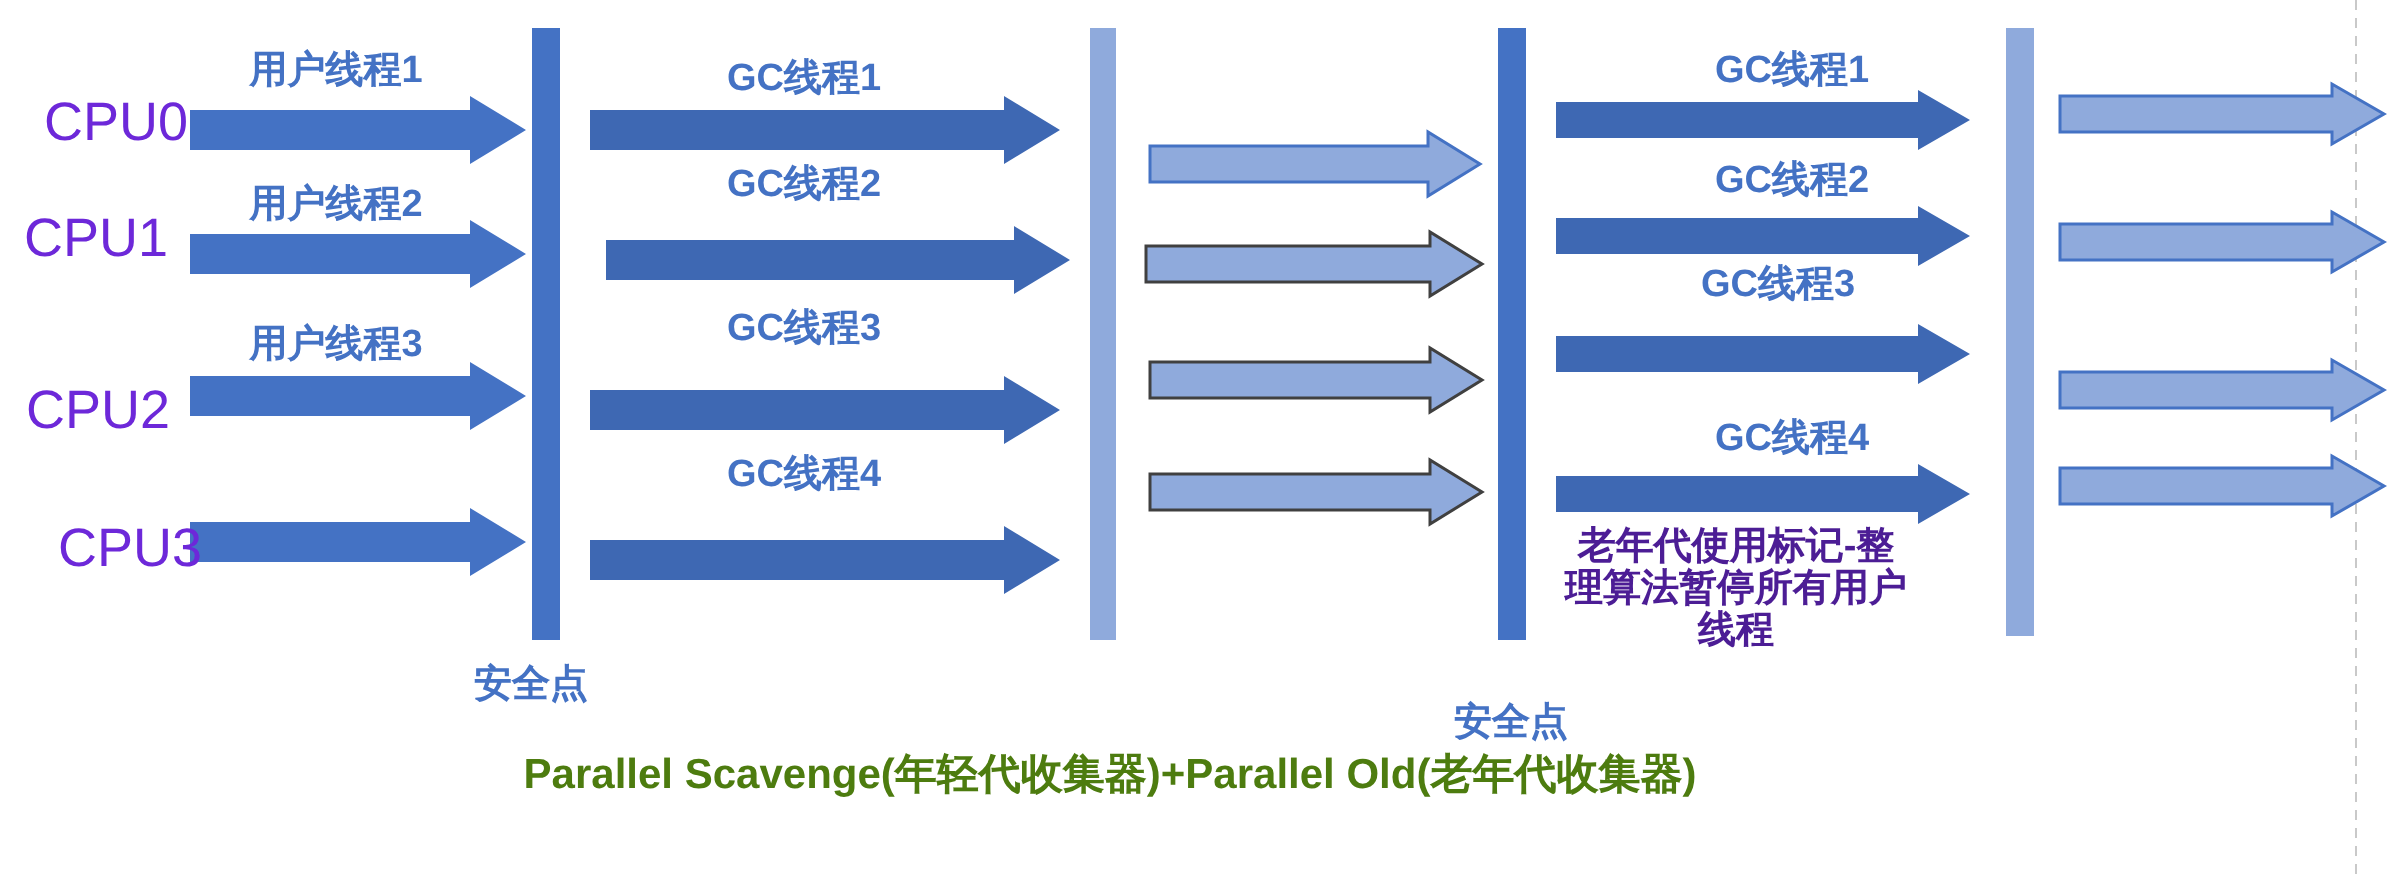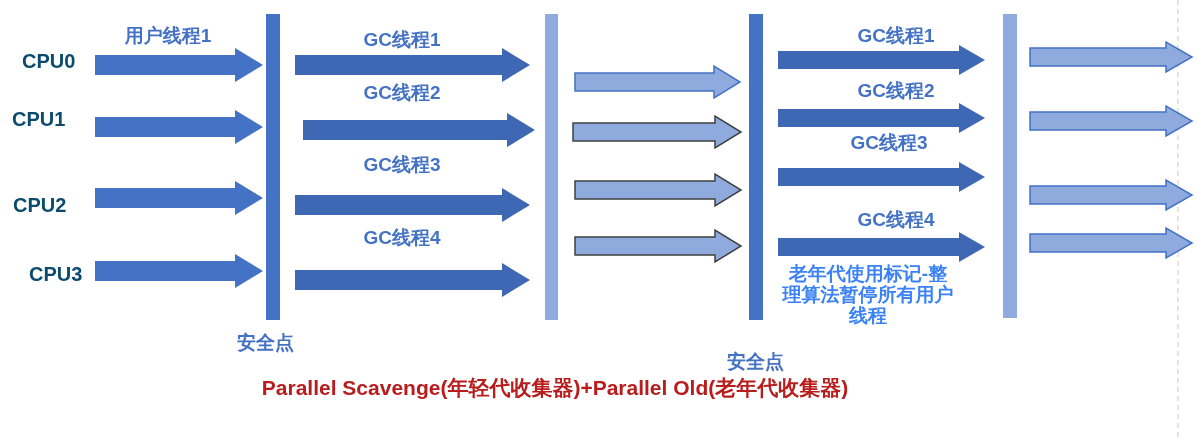--- a/index.html
+++ b/index.html
@@ -18,54 +18,54 @@
   .layer {
     position: absolute;
     left: 0;
     top: 0;
   }
   .lbl {
     position: absolute;
     white-space: nowrap;
   }
   .cpu-label {
-    font-size: 20px;
-    font-weight: 700;
-    color: #0c4a6e;
+    font-size: 27px;
+    font-weight: 400;
+    color: #6d28d9;
     line-height: 24px;
   }
   .cjk-blue {
     font-size: 19px;
     font-weight: 700;
     color: #4472c4;
     line-height: 20px;
   }
   .centered {
     text-align: center;
   }
   .gc-note {
     position: absolute;
     left: 780px;
     top: 263px;
     width: 176px;
     font-size: 19px;
     font-weight: 700;
-    color: #3b82f6;
+    color: #4c1d95;
     line-height: 21px;
     text-align: center;
     white-space: normal;
   }
   .diagram-title {
     position: absolute;
     left: 245px;
     top: 374px;
     width: 620px;
     font-size: 21px;
     font-weight: 700;
-    color: #b91c1c;
+    color: #4d7c0f;
     line-height: 28px;
     text-align: center;
     white-space: normal;
   }
 </style>
 </head>
 <body>
 
 <div class="canvas">
 
@@ -116,20 +116,22 @@
       <polygon stroke="#4472C4" stroke-width="1.5" points="1030,234 1166,234 1166,228 1192,243 1166,258 1166,252 1030,252"></polygon>
     </g>
   </svg>
 
   <div class="lbl cpu-label" style="left:22px; top:49px">CPU0</div>
   <div class="lbl cpu-label" style="left:12px; top:107px">CPU1</div>
   <div class="lbl cpu-label" style="left:13px; top:193px">CPU2</div>
   <div class="lbl cpu-label" style="left:29px; top:262px">CPU3</div>
 
   <div class="lbl cjk-blue centered" style="left:113px; top:26px; width:110px">用户线程1</div>
+  <div class="lbl cjk-blue centered" style="left:113px; top:93px; width:110px">用户线程2</div>
+  <div class="lbl cjk-blue centered" style="left:113px; top:163px; width:110px">用户线程3</div>
 
   <div class="lbl cjk-blue centered" style="left:342px; top:30px; width:120px">GC线程1</div>
   <div class="lbl cjk-blue centered" style="left:342px; top:83px; width:120px">GC线程2</div>
   <div class="lbl cjk-blue centered" style="left:342px; top:155px; width:120px">GC线程3</div>
   <div class="lbl cjk-blue centered" style="left:342px; top:228px; width:120px">GC线程4</div>
 
   <div class="lbl cjk-blue centered" style="left:836px; top:26px; width:120px">GC线程1</div>
   <div class="lbl cjk-blue centered" style="left:836px; top:81px; width:120px">GC线程2</div>
   <div class="lbl cjk-blue centered" style="left:829px; top:133px; width:120px">GC线程3</div>
   <div class="lbl cjk-blue centered" style="left:836px; top:210px; width:120px">GC线程4</div>

